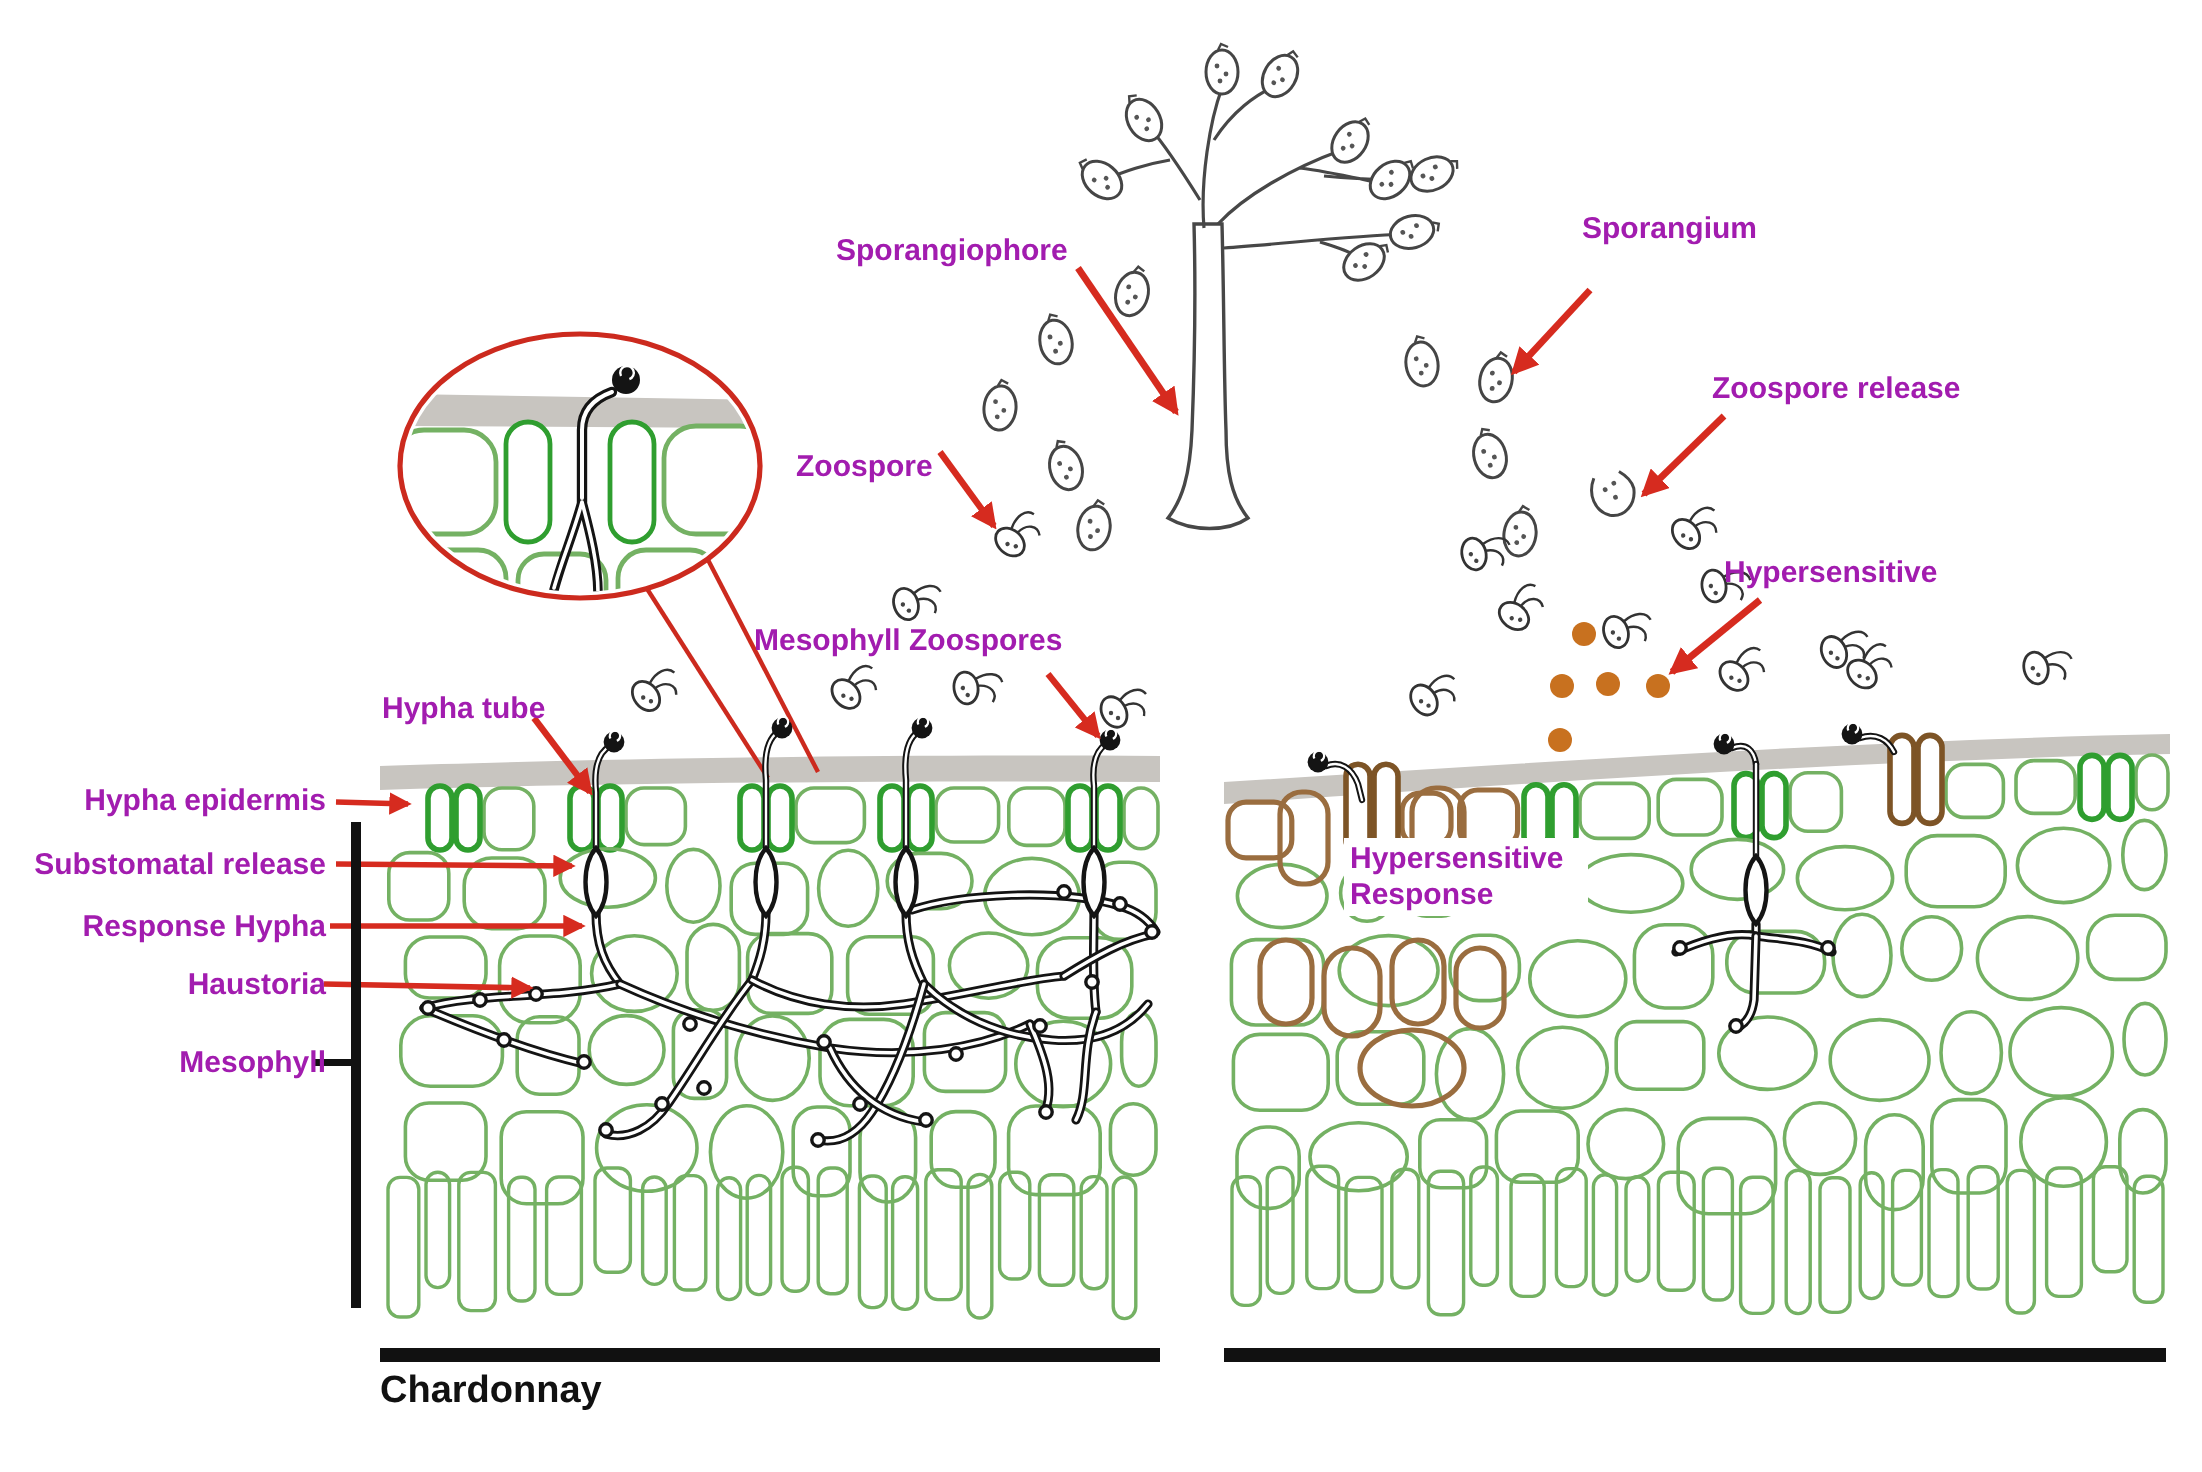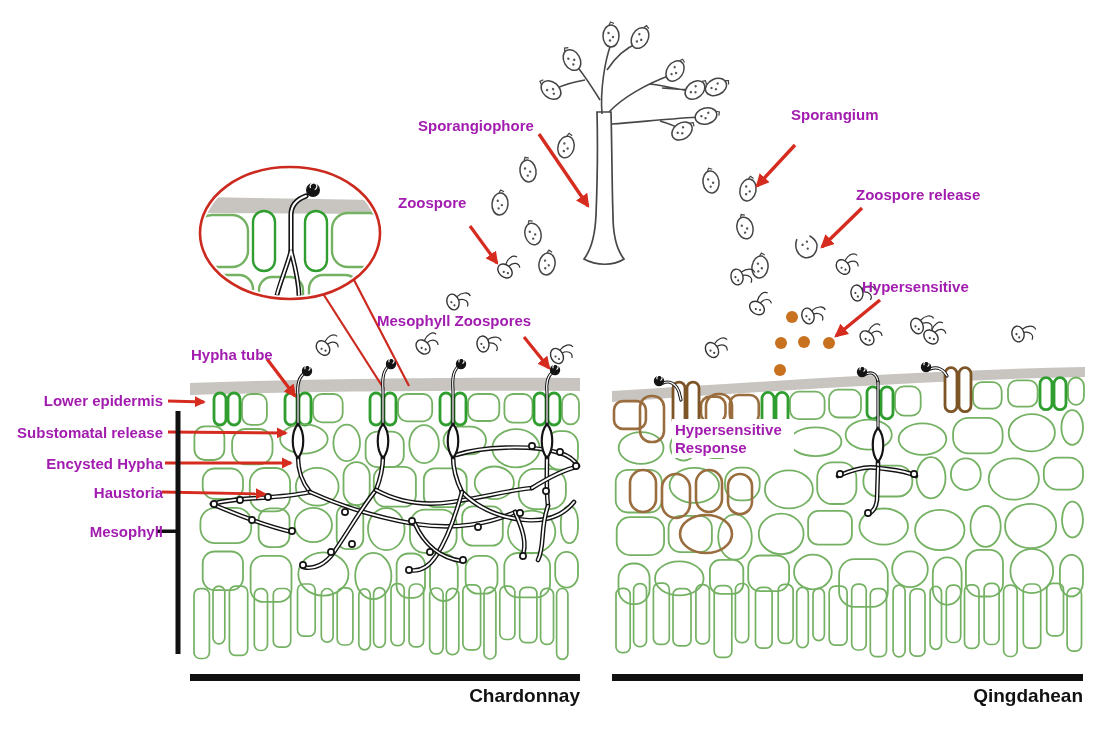--- a/index.html
+++ b/index.html
@@ -2,21 +2,21 @@
 <html><head>
 <meta charset="utf-8">
 <style>
   html,body{margin:0;padding:0;background:#fff;}
   .stage{position:relative;width:1101px;height:736px;background:#fff;overflow:hidden;
          font-family:"Liberation Sans",sans-serif;}
   svg{position:absolute;left:0;top:0;}
   .lbl{position:absolute;font-weight:bold;color:#a21caf;font-size:15px;line-height:1.18;white-space:nowrap;}
   .lbl-right{left:0;width:163px;text-align:right;}
   .lbl-hr{white-space:normal;width:116px;background:#fff;padding:2px 3px;margin-left:31px;}
-  .panel-name{position:absolute;font-weight:bold;color:#111;font-size:19px;text-align:right;}
+  .panel-name{position:absolute;font-weight:bold;color:#111;font-size:19px;text-align:left;}
 </style>
 </head>
 <body>
 
 <div class="stage">
 
 <svg id="dg" width="1101" height="736" viewBox="0 0 1101 736">
   <defs>
     <marker id="ah" viewBox="0 0 9 9" refX="7.5" refY="4.5" markerWidth="4" markerHeight="4" orient="auto-start-reverse">
       <path d="M0,0 L9,4.5 L0,9 Z" fill="#d62b1f"></path>
@@ -420,27 +420,26 @@
   <g id="g-frames" fill="#111">
     <rect x="175.5" y="411" width="5" height="243"></rect>
     <rect x="156" y="529.5" width="20" height="3.5"></rect>
     <rect x="190" y="674" width="390" height="7"></rect>
     <rect x="612" y="674" width="471" height="7"></rect>
   </g>
 </svg>
 
 <div class="lbl" style="left:418px;top:117px">Sporangiophore</div>
 <div class="lbl" style="left:791px;top:106px">Sporangium</div>
-<div class="lbl" style="left:398px;top:194px">Zoospore</div>
+<div class="lbl" style="left:398px;top:225px">Zoospore</div>
 <div class="lbl" style="left:856px;top:186px">Zoospore release</div>
 <div class="lbl" style="left:862px;top:278px">Hypersensitive</div>
 <div class="lbl" style="left:377px;top:312px">Mesophyll Zoospores</div>
 <div class="lbl" style="left:191px;top:346px">Hypha tube</div>
-<div class="lbl lbl-right" style="top:392px">Lower epidermis</div>
+<div class="lbl lbl-right" style="top:392px">Hypha epidermis</div>
 <div class="lbl lbl-right" style="top:424px">Substomatal release</div>
-<div class="lbl lbl-right" style="top:455px">Encysted Hypha</div>
+<div class="lbl lbl-right" style="top:455px">Response Hypha</div>
 <div class="lbl lbl-right" style="top:484px">Haustoria</div>
 <div class="lbl lbl-right" style="top:523px">Mesophyll</div>
 <div class="lbl lbl-hr" style="left:641px;top:419px">Hypersensitive Response</div>
 <div class="panel-name" style="left:190px;width:390px;top:685px">Chardonnay</div>
-<div class="panel-name" style="left:612px;width:471px;top:685px">Qingdahean</div>
 
 </div>
 
 </body></html>

